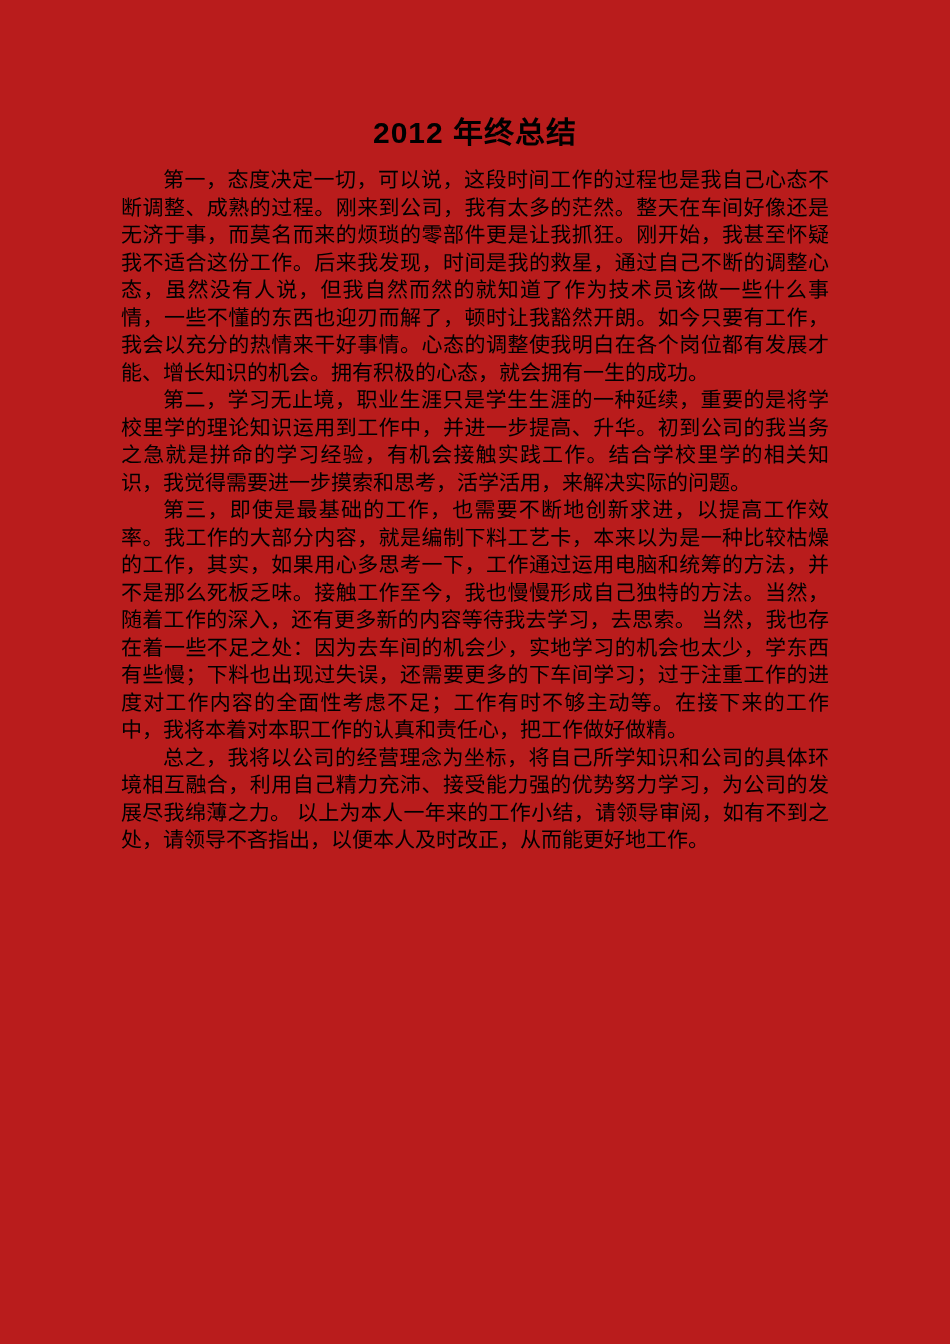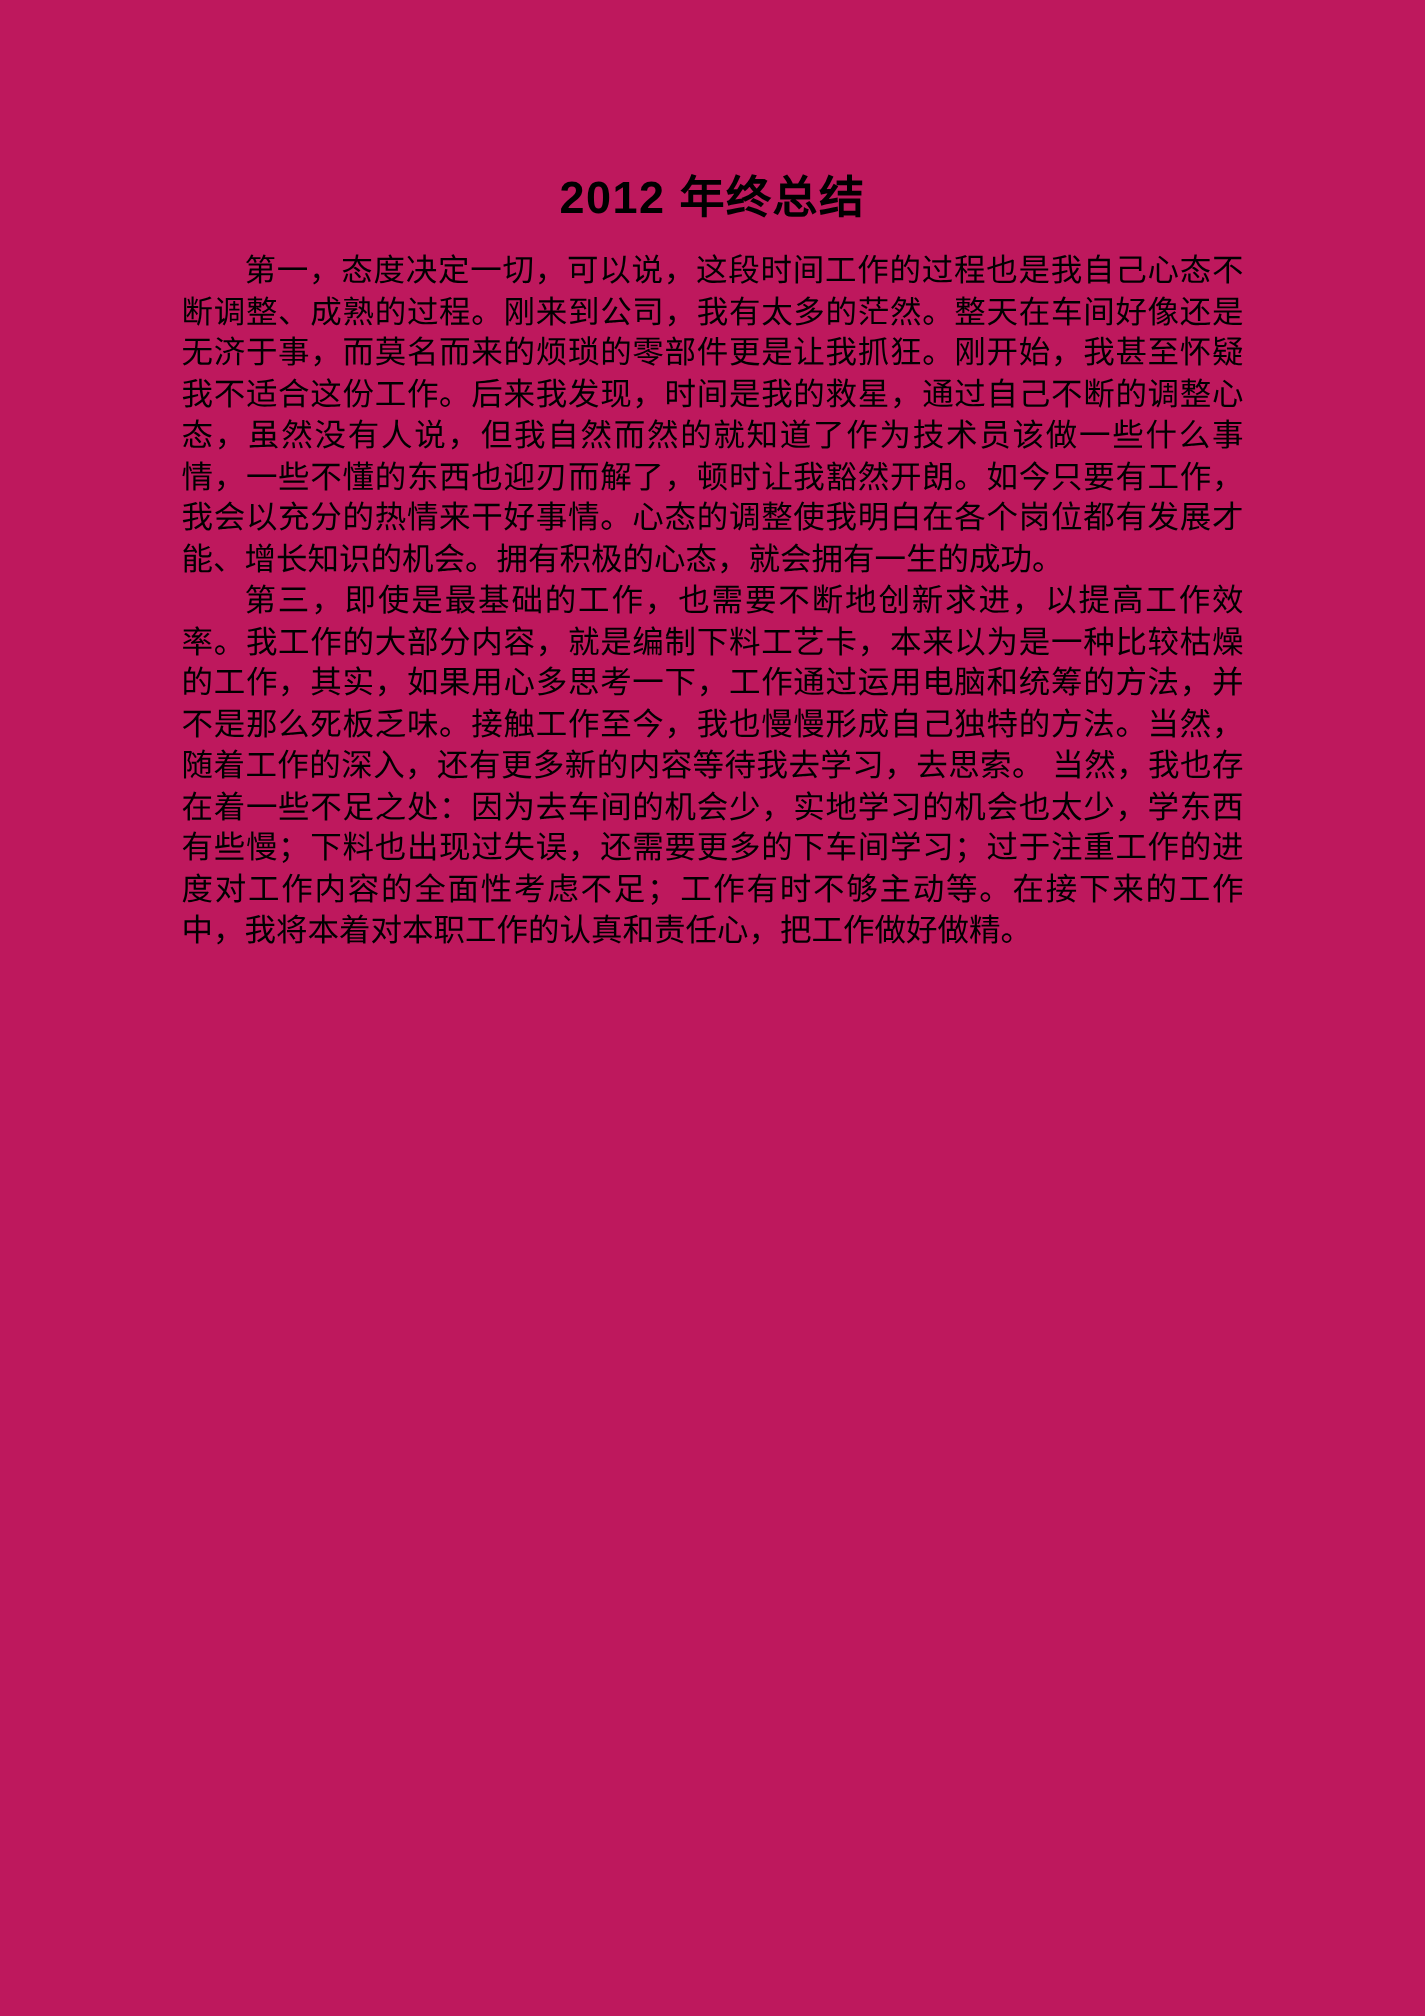--- a/index.html
+++ b/index.html
@@ -12,21 +12,21 @@
     height: 1344px;
     background: #ffffff;
     color: #000000;
     font-family: "Liberation Serif", "DejaVu Serif", serif;
     overflow: hidden;
   }
   .page {
     box-sizing: border-box;
     width: 950px;
     height: 1344px;
-    background: #be185d;
+    background: #b91c1c;
     padding: 112px 121px 0 121px;
   }
   .doc-title {
     font-family: "Liberation Sans", "DejaVu Sans", sans-serif;
     font-weight: 700;
     font-size: 30px;
     line-height: 42px;
     text-align: center;
     margin: 0 0 13px 0;
     letter-spacing: 1px;
@@ -43,15 +43,17 @@
     word-break: break-all;
   }
 </style>
 </head>
 <body>
 
 <div class="page">
   <h1 class="doc-title">2012 年终总结</h1>
   <div class="content">
     <p class="para">第一，态度决定一切，可以说，这段时间工作的过程也是我自己心态不断调整、成熟的过程。刚来到公司，我有太多的茫然。整天在车间好像还是无济于事，而莫名而来的烦琐的零部件更是让我抓狂。刚开始，我甚至怀疑我不适合这份工作。后来我发现，时间是我的救星，通过自己不断的调整心态，虽然没有人说，但我自然而然的就知道了作为技术员该做一些什么事情，一些不懂的东西也迎刃而解了，顿时让我豁然开朗。如今只要有工作，我会以充分的热情来干好事情。心态的调整使我明白在各个岗位都有发展才能、增长知识的机会。拥有积极的心态，就会拥有一生的成功。</p>
+    <p class="para">第二，学习无止境，职业生涯只是学生生涯的一种延续，重要的是将学校里学的理论知识运用到工作中，并进一步提高、升华。初到公司的我当务之急就是拼命的学习经验，有机会接触实践工作。结合学校里学的相关知识，我觉得需要进一步摸索和思考，活学活用，来解决实际的问题。</p>
     <p class="para">第三，即使是最基础的工作，也需要不断地创新求进，以提高工作效率。我工作的大部分内容，就是编制下料工艺卡，本来以为是一种比较枯燥的工作，其实，如果用心多思考一下，工作通过运用电脑和统筹的方法，并不是那么死板乏味。接触工作至今，我也慢慢形成自己独特的方法。当然，随着工作的深入，还有更多新的内容等待我去学习，去思索。 当然，我也存在着一些不足之处：因为去车间的机会少，实地学习的机会也太少，学东西有些慢；下料也出现过失误，还需要更多的下车间学习；过于注重工作的进度对工作内容的全面性考虑不足；工作有时不够主动等。在接下来的工作中，我将本着对本职工作的认真和责任心，把工作做好做精。</p>
+    <p class="para">总之，我将以公司的经营理念为坐标，将自己所学知识和公司的具体环境相互融合，利用自己精力充沛、接受能力强的优势努力学习，为公司的发展尽我绵薄之力。 以上为本人一年来的工作小结，请领导审阅，如有不到之处，请领导不吝指出，以便本人及时改正，从而能更好地工作。</p>
   </div>
 </div>
 
 </body></html>

